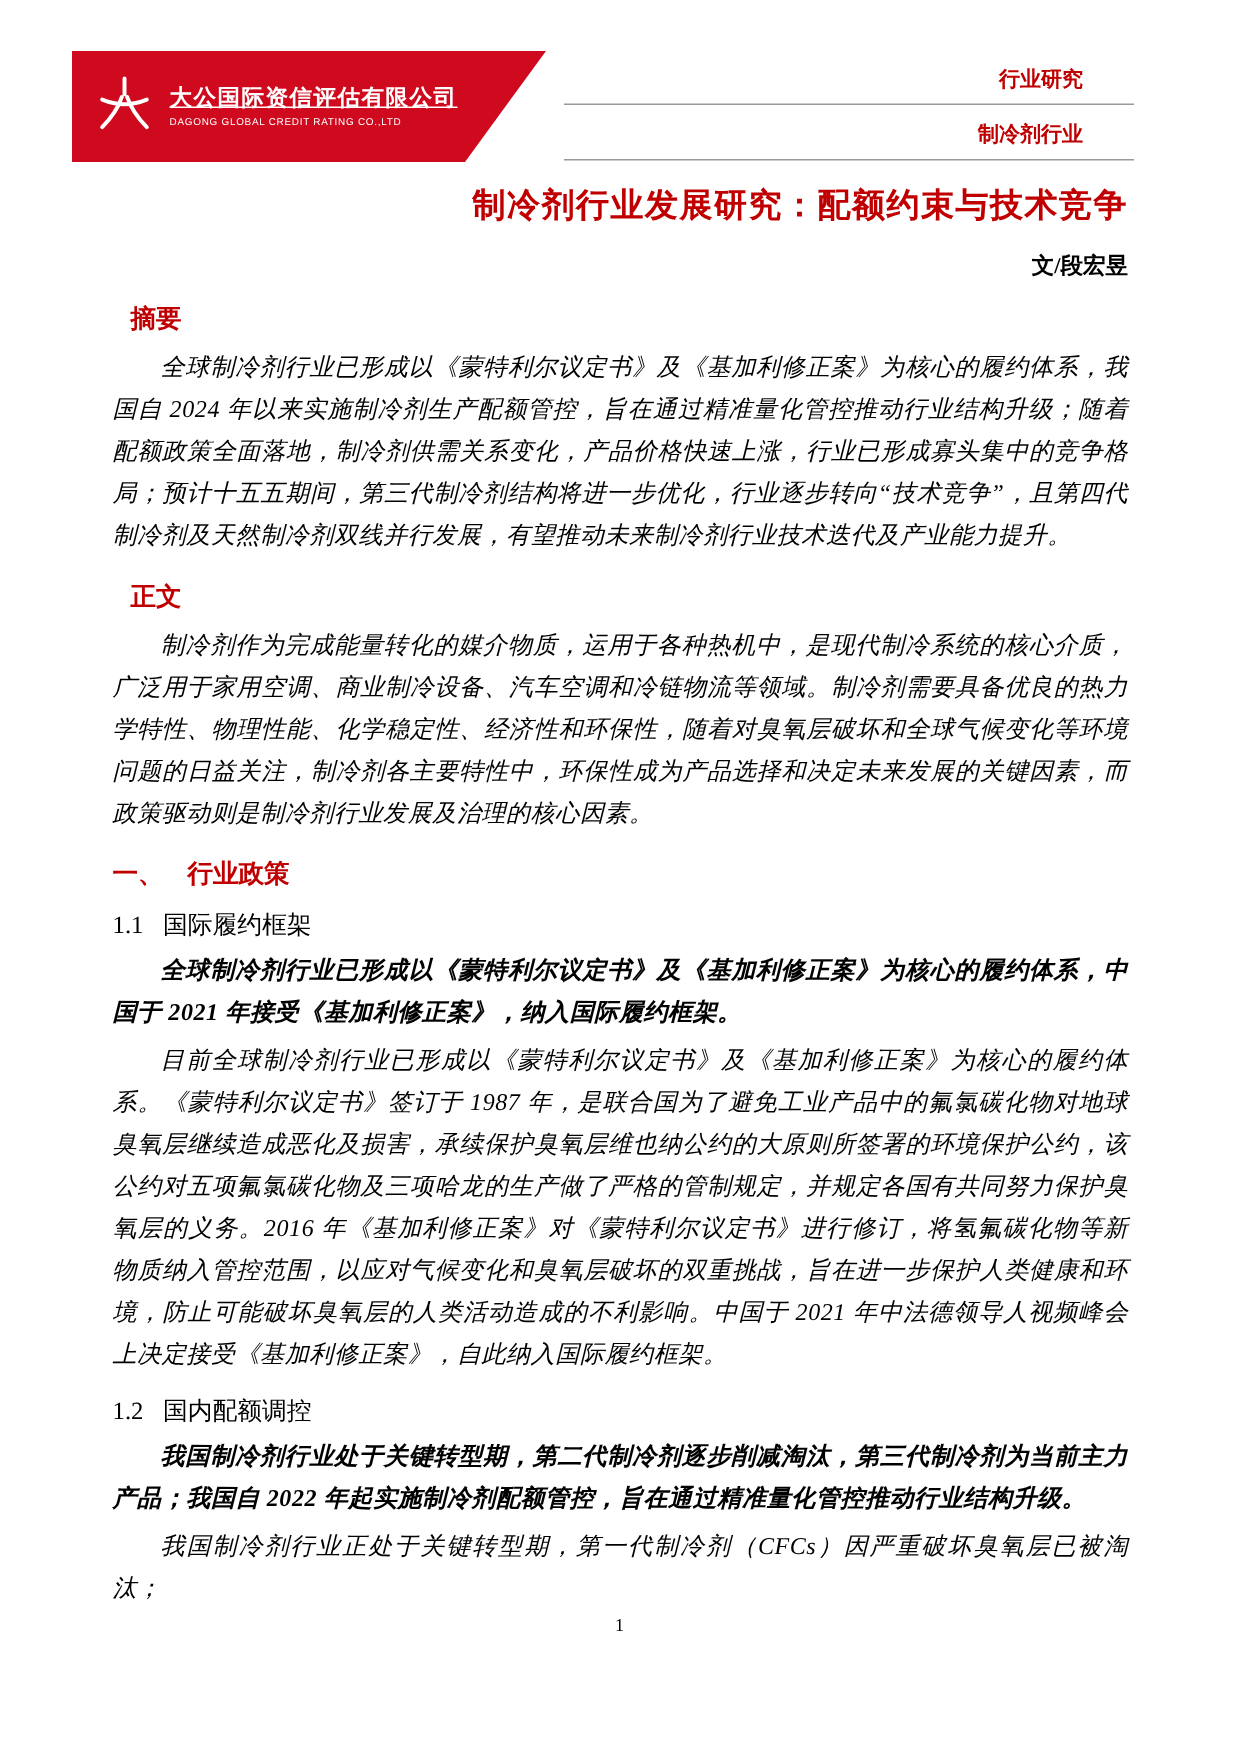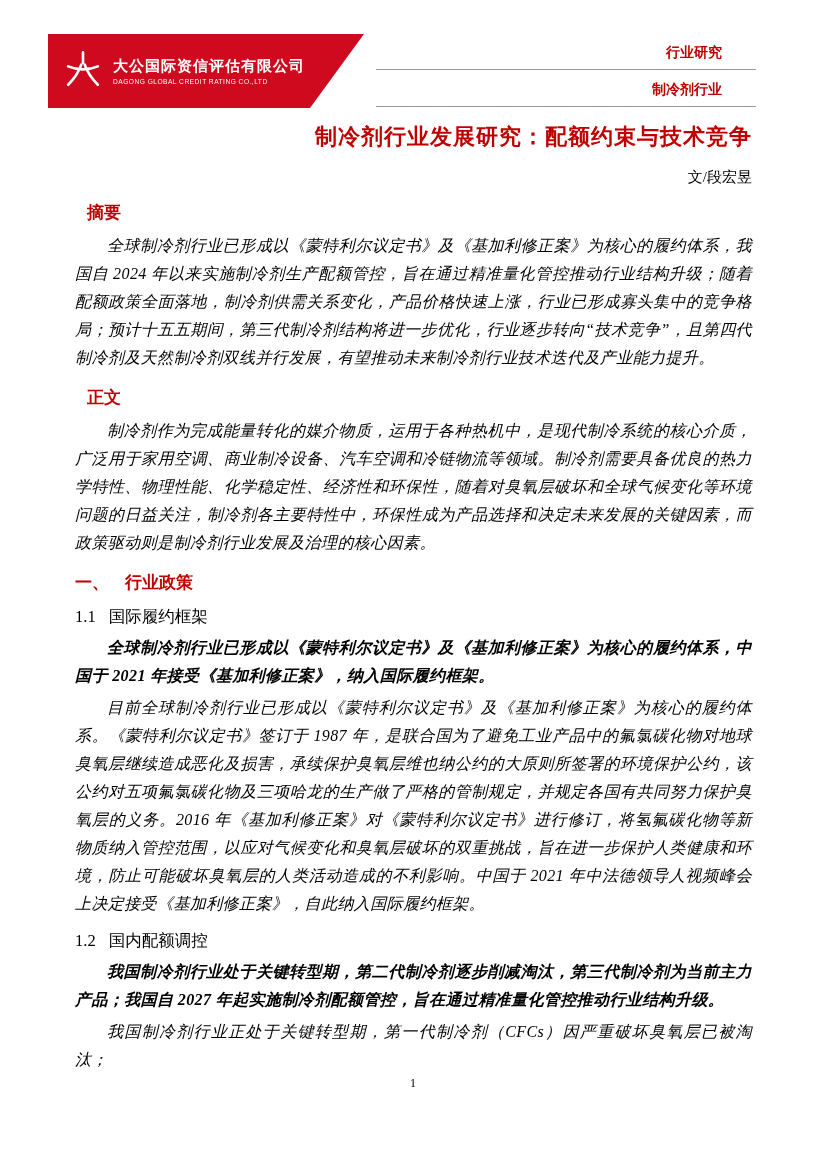--- a/index.html
+++ b/index.html
@@ -16,40 +16,40 @@
     position:absolute;left:48px;top:34px;
     width:316px;height:74px;
     background:#cf0a1e;
     clip-path:polygon(0 0,100% 0,262px 100%,0 100%);
     display:flex;align-items:center;
     padding-left:14px;box-sizing:border-box;gap:9px;
     color:#fff;
     font-family:"Liberation Sans","DejaVu Sans",sans-serif;
   }
   .logo-mark{flex:0 0 auto;}
-  .company-cn{font-size:15px;font-weight:bold;letter-spacing:1px;line-height:1.25;}
+  .company-cn{font-size:15px;font-weight:bold;letter-spacing:1px;line-height:1.25;text-decoration:underline;}
   .company-en{font-size:6.6px;letter-spacing:.5px;margin-top:3px;}
   .header-right{
     position:absolute;left:376px;top:44px;width:380px;
     font-family:Liberation Sans, sans-serif;
   }
   .header-right .row{
     text-align:right;
     color:#c00000;font-weight:bold;font-size:14px;
     padding:0 34px 7px 0;
     border-bottom:1px solid #999;
   }
   .header-right .row + .row{margin-top:11px;}
   
   .content{position:absolute;left:75px;top:122px;width:677px;}
   .doc-title{
     margin:0;text-align:right;
     color:#c00000;font-size:22px;font-weight:bold;letter-spacing:1px;
   }
-  .byline{margin-top:16px;text-align:right;font-weight:normal;font-size:15px;}
+  .byline{margin-top:16px;text-align:right;font-weight:bold;font-size:15px;}
   .h-red{margin:14px 12px 8px;color:#c00000;font-size:17px;font-weight:bold;}
   p.body{
     margin:0 0 4px;
     font-size:16px;line-height:28px;
     text-align:justify;text-indent:2em;letter-spacing:.4px;font-style:italic;
   }
   p.lead{font-weight:bold;}
   .section-h{margin:14px 0 8px;color:#c00000;font-size:17px;font-weight:bold;}
   .sec-num{margin-right:16px;}
   .sub-h{margin:12px 0 6px;font-size:16.5px;font-weight:normal;}
@@ -105,20 +105,20 @@
 
     <h3 class="sub-h">
       <span class="sub-num">1.1</span><span>国际履约框架</span>
     </h3>
     <p class="body lead">全球制冷剂行业已形成以《蒙特利尔议定书》及《基加利修正案》为核心的履约体系，中国于 2021 年接受《基加利修正案》，纳入国际履约框架。</p>
     <p class="body">目前全球制冷剂行业已形成以《蒙特利尔议定书》及《基加利修正案》为核心的履约体系。《蒙特利尔议定书》签订于 1987 年，是联合国为了避免工业产品中的氟氯碳化物对地球臭氧层继续造成恶化及损害，承续保护臭氧层维也纳公约的大原则所签署的环境保护公约，该公约对五项氟氯碳化物及三项哈龙的生产做了严格的管制规定，并规定各国有共同努力保护臭氧层的义务。2016 年《基加利修正案》对《蒙特利尔议定书》进行修订，将氢氟碳化物等新物质纳入管控范围，以应对气候变化和臭氧层破坏的双重挑战，旨在进一步保护人类健康和环境，防止可能破坏臭氧层的人类活动造成的不利影响。中国于 2021 年中法德领导人视频峰会上决定接受《基加利修正案》，自此纳入国际履约框架。</p>
 
     <h3 class="sub-h">
       <span class="sub-num">1.2</span><span>国内配额调控</span>
     </h3>
-    <p class="body lead">我国制冷剂行业处于关键转型期，第二代制冷剂逐步削减淘汰，第三代制冷剂为当前主力产品；我国自 2027 年起实施制冷剂配额管控，旨在通过精准量化管控推动行业结构升级。</p>
+    <p class="body lead">我国制冷剂行业处于关键转型期，第二代制冷剂逐步削减淘汰，第三代制冷剂为当前主力产品；我国自 2022 年起实施制冷剂配额管控，旨在通过精准量化管控推动行业结构升级。</p>
     <p class="body">我国制冷剂行业正处于关键转型期，第一代制冷剂（CFCs）因严重破坏臭氧层已被淘汰；</p>
 
   </div>
 
   <div class="page-num">1</div>
 
 </div>
 
 </body></html>

